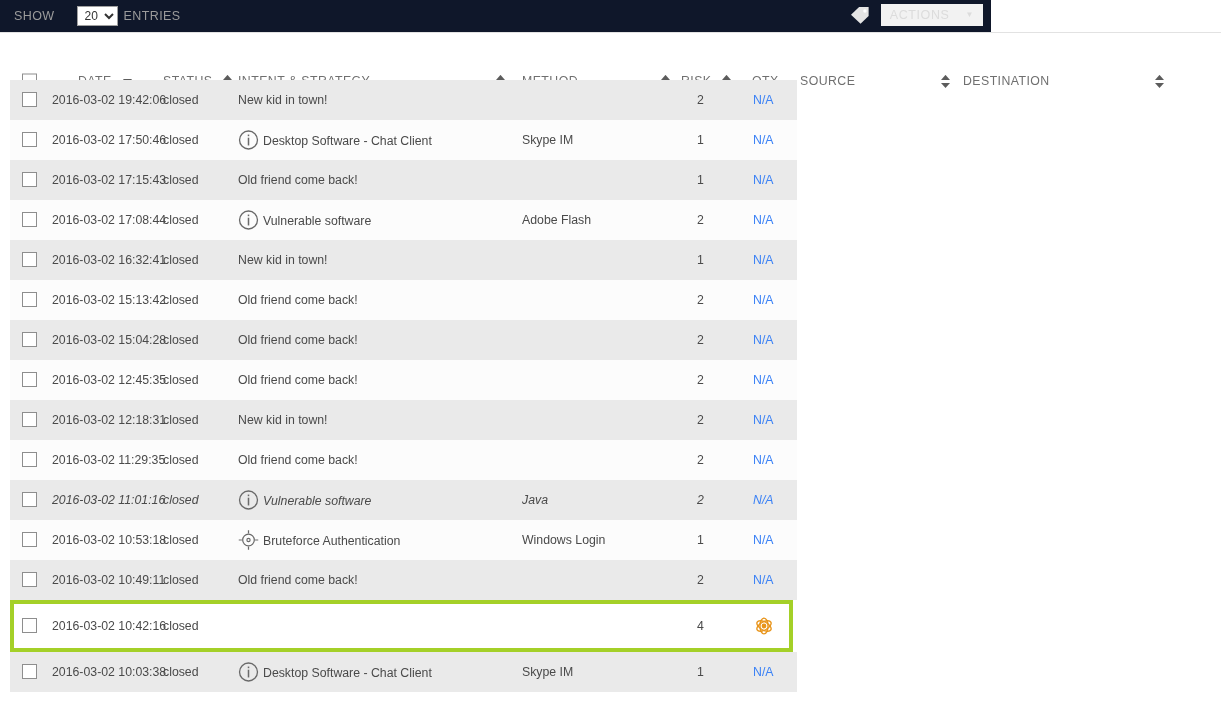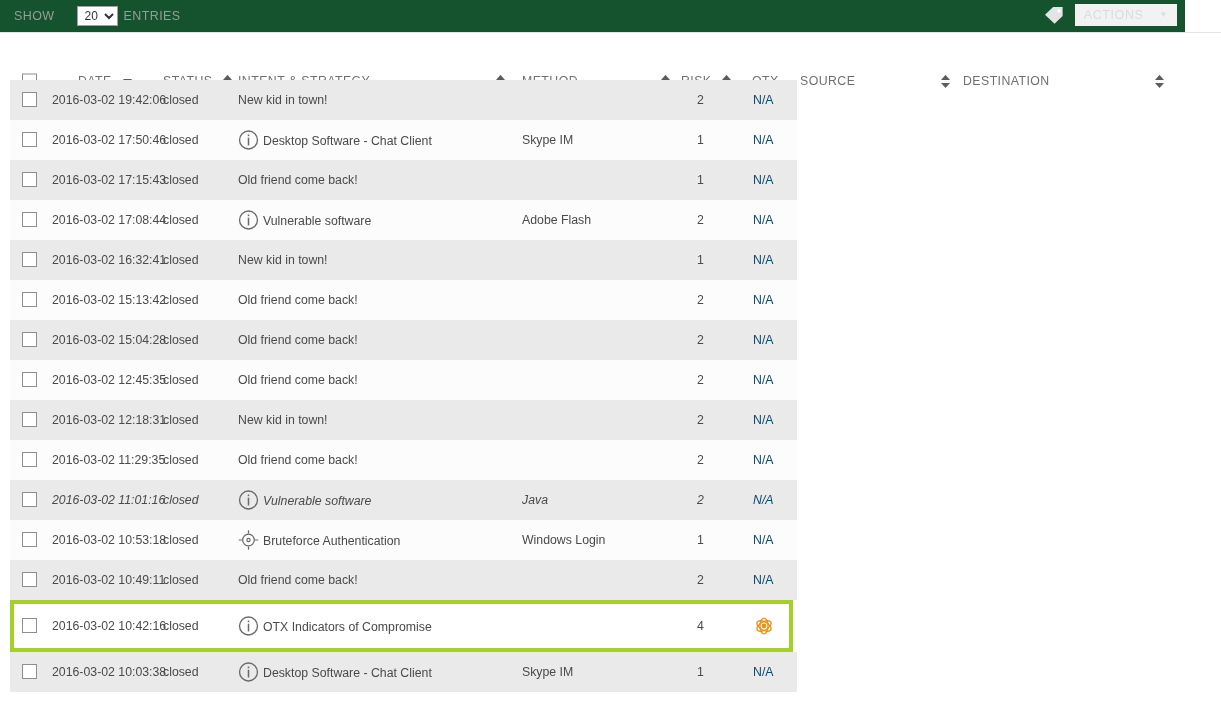--- a/index.html
+++ b/index.html
@@ -8,22 +8,22 @@
     width: 1221px; height: 701px;
     background: #ffffff;
     font-family: "Liberation Sans", sans-serif;
     overflow: hidden;
   }
 
   #app { position: relative; width: 1221px; height: 701px; background:#fff; }
 
   
   .toolbar {
-    position: absolute; left:0; top:0; width:1185px; height:32px;
-    background:#14532d;
+    position: absolute; left:0; top:0; width:991px; height:32px;
+    background:#0f172a;
   }
   .toolbar-left {
     position:absolute; left:14px; top:6px;
     display:flex; align-items:center; gap:6px;
     font-size:12.5px; letter-spacing:.4px; color:#9b9b9b;
   }
   .show-label, .entries-label { user-select:none; }
   select.entries-select {
     font-family:"Liberation Sans", sans-serif;
     font-size:12px;
@@ -87,21 +87,21 @@
   .c-status { left:163px;text-align:right; }
   .c-intent { left:238px; display:flex; align-items:center; gap:4px; }
   .c-method { left:522px; white-space:normal; width:155px; line-height:18px; }
   .c-risk   { left:697px; }
   .c-otx    { left:753px; }
   .c-magni  { left:1180px; top:11px; transform:none; }
 
   .intent-ico { width:21px; height:21px; flex:0 0 21px; display:block; }
   .intent-txt { display:block; }
 
-  .otx-na { color:#0c4a6e; }
+  .otx-na { color:#3b82f6; }
   .otx-logo { width:22px; height:22px; display:block; }
   .magni { width:20px; height:19px; display:block; }
 
   
   .row.highlight .band-left {
     left:10px; width:783px; background:#ffffff;
     border:4px solid #a4d028;
   }
   .row.highlight { height:52px; }
   .row.highlight .band-left { height:52px; }
@@ -576,28 +576,20 @@
           </div>
         </div>
         <div class="row highlight even" style="top: 520px;">
           <div class="band-left"></div>
           <div class="band-right"></div>
           <div class="cell c-check">
             <span class="chk"></span>
           </div>
           <div class="cell c-date">2016-03-02 10:42:16</div>
           <div class="cell c-status">closed</div>
-          <div class="cell c-intent">
-            <span class="intent-ico"><svg viewBox="0 0 22 22" width="21" height="21">
-                <circle cx="11" cy="11" r="9.4" fill="none" stroke="#6a6a6a" stroke-width="1.4"></circle>
-                <rect x="10.2" y="5.3" width="1.6" height="1.7" fill="#6a6a6a"></rect>
-                <rect x="10.2" y="8.6" width="1.6" height="8.1" fill="#6a6a6a"></rect>
-              </svg></span>
-            <span class="intent-txt">OTX Indicators of Compromise</span>
-          </div>
           <div class="cell c-risk">4</div>
           <div class="cell c-otx">
             <span class="otx-logo"><svg viewBox="0 0 24 24" width="22" height="22">
                 <g fill="none" stroke="#e8941a" stroke-width="1.5">
                   <ellipse cx="12" cy="12" rx="4.4" ry="8.6"></ellipse>
                   <ellipse cx="12" cy="12" rx="4.4" ry="8.6" transform="rotate(60 12 12)"></ellipse>
                   <ellipse cx="12" cy="12" rx="4.4" ry="8.6" transform="rotate(120 12 12)"></ellipse>
                 </g>
                 <circle cx="12" cy="12" r="2.6" fill="#e8941a"></circle>
               </svg></span>

